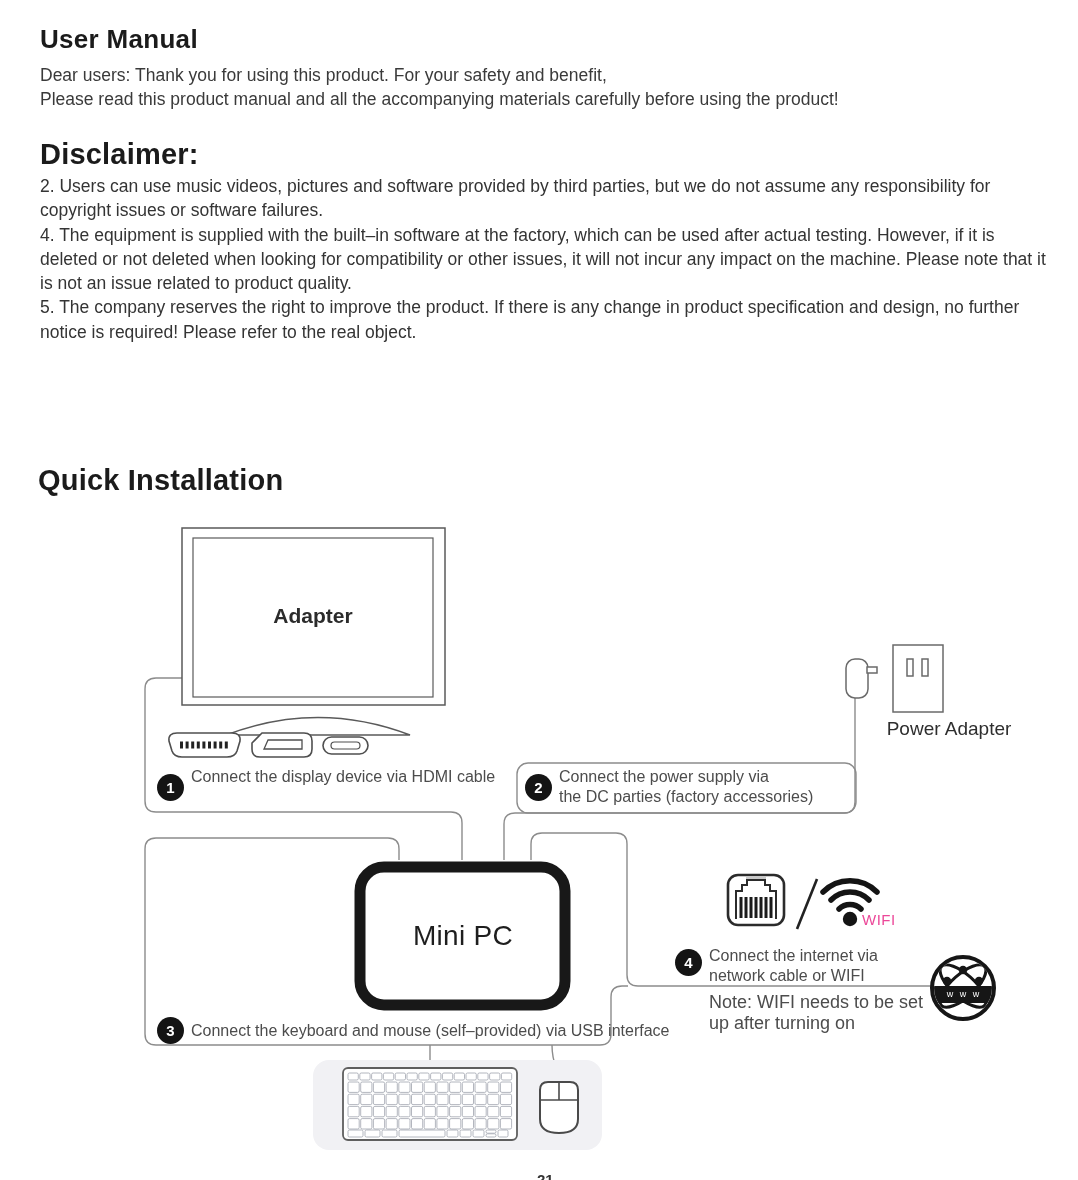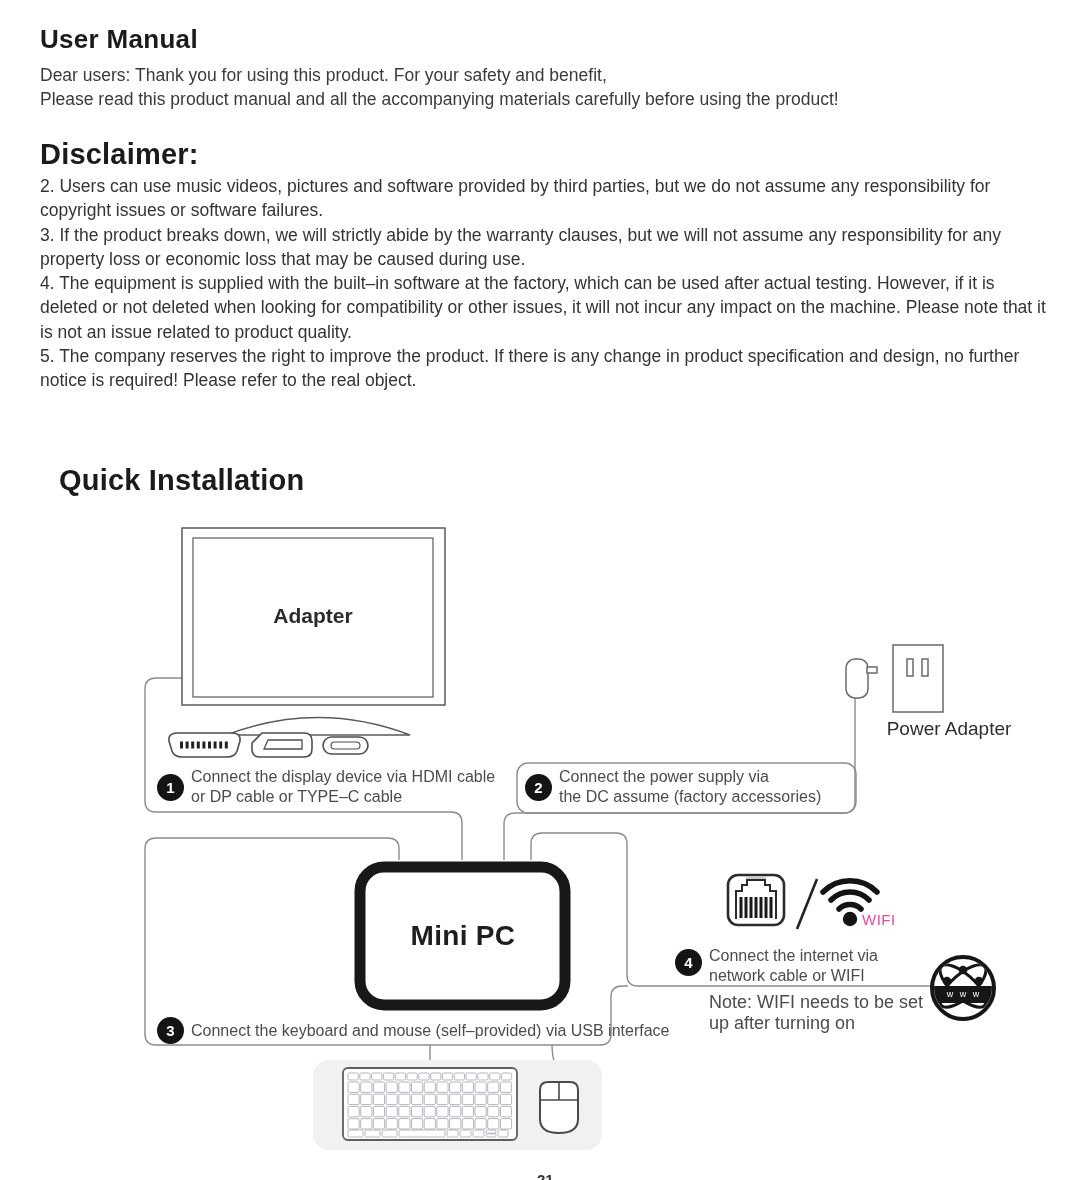--- a/index.html
+++ b/index.html
@@ -3,28 +3,28 @@
 <meta charset="utf-8">
 <style>
   html,body{margin:0;padding:0;background:#fff;}
   .page{position:relative;width:1078px;height:1180px;background:#fff;overflow:hidden;
         font-family:"Liberation Sans","DejaVu Sans",sans-serif;color:#333;}
   .h1{position:absolute;left:40px;top:24px;font-size:26px;font-weight:bold;color:#1b1b1b;letter-spacing:.3px;}
   .intro{position:absolute;left:40px;top:63px;width:1012px;font-size:17.5px;line-height:24px;color:#3a3a3a;}
   .intro p{margin:0;}
   .h2{position:absolute;left:40px;font-size:29px;font-weight:bold;color:#1b1b1b;letter-spacing:.2px;}
   .h2.disclaimer{top:138px;}
-  .h2.quick{top:464px;left:38px;margin-left:21px;}
+  .h2.quick{top:464px;left:38px;}
   .list{position:absolute;left:40px;top:174px;width:1008px;font-size:17.5px;line-height:24.3px;color:#343434;}
   .list p{margin:0;}
   .diagram{position:absolute;left:0;top:520px;width:1078px;height:660px;}
   .diagram svg{position:absolute;left:0;top:0;}
   .dlabel{position:absolute;}
   .display-label{left:193px;top:84px;width:240px;text-align:center;font-size:21px;font-weight:bold;color:#2b2b2b;}
-  .minipc-label{left:357px;top:400px;width:212px;text-align:center;font-size:28px;font-weight:bold;color:#1e1e1e;letter-spacing:.3px;}
+  .minipc-label{left:357px;top:400px;width:212px;text-align:center;font-size:28px;font-weight:normal;color:#1e1e1e;letter-spacing:.3px;}
   .power-label{left:868px;top:198px;width:162px;text-align:center;font-size:19px;color:#2e2e2e;}
   .wifi-label{left:862px;top:391px;font-size:15px;color:#ec4899;letter-spacing:.5px;}
   .step-text{position:absolute;font-size:16px;line-height:20px;color:#4c4c4c;}
   .step1-text{left:191px;top:247px;}
   .step2-text{left:559px;top:247px;}
   .step3-text{left:191px;top:501px;}
   .step4-text{left:709px;top:426px;}
   .note{position:absolute;left:709px;top:472px;font-size:18px;line-height:21px;color:#4c4c4c;}
   .badge{position:absolute;width:27px;height:27px;border-radius:50%;background:#141414;color:#fff;
          font-size:15px;font-weight:bold;display:flex;align-items:center;justify-content:center;}
@@ -46,21 +46,20 @@
 
   <div class="intro" data-name="intro-paragraph">
     <p data-name="intro-line-1">Dear users: Thank you for using this product. For your safety and benefit,</p>
     <p data-name="intro-line-2">Please read this product manual and all the accompanying materials carefully before using the product!</p>
   </div>
 
   <div class="h2 disclaimer" data-name="disclaimer-title">Disclaimer:</div>
 
   <div class="list" data-name="disclaimer-list">
     <p data-name="disclaimer-item">2. Users can use music videos, pictures and software provided by third parties, but we do not assume any responsibility for copyright issues or software failures.</p>
-    <p data-name="disclaimer-item">3. If the product breaks down, we will strictly abide by the warranty clauses, but we will not assume any responsibility for any property loss or economic loss that may be caused during use.</p>
     <p data-name="disclaimer-item">4. The equipment is supplied with the built–in software at the factory, which can be used after actual testing. However, if it is deleted or not deleted when looking for compatibility or other issues, it will not incur any impact on the machine. Please note that it is not an issue related to product quality.</p>
     <p data-name="disclaimer-item">5. The company reserves the right to improve the product. If there is any change in product specification and design, no further notice is required! Please refer to the real object.</p>
   </div>
 
   <div class="h2 quick" data-name="quick-installation-title">Quick Installation</div>
 
   <div class="diagram" data-name="installation-diagram">
 
     <svg viewBox="0 0 1078 660" width="1078" height="660" data-name="diagram-artwork">
       <defs>
@@ -231,27 +230,26 @@
 
     <div class="dlabel display-label" data-name="display-label">Adapter</div>
     <div class="dlabel minipc-label" data-name="minipc-label">Mini PC</div>
     <div class="dlabel power-label" data-name="power-adapter-label">Power Adapter</div>
     <div class="dlabel wifi-label" data-name="wifi-label">WIFI</div>
     <div class="www" data-name="www-label">w w w</div>
 
     <span class="badge badge1" data-name="step-1-badge">1</span>
     <div class="step-text step1-text" data-name="step-1-text">
       <div>Connect the display device via HDMI cable</div>
-      <div>or DP cable or TYPE–C cable</div>
     </div>
 
     <span class="badge badge2" data-name="step-2-badge">2</span>
     <div class="step-text step2-text" data-name="step-2-text">
       <div>Connect the power supply via</div>
-      <div>the DC assume (factory accessories)</div>
+      <div>the DC parties (factory accessories)</div>
     </div>
 
     <span class="badge badge3" data-name="step-3-badge">3</span>
     <div class="step-text step3-text" data-name="step-3-text">
       <div>Connect the keyboard and mouse (self–provided) via USB interface</div>
     </div>
 
     <span class="badge badge4" data-name="step-4-badge">4</span>
     <div class="step-text step4-text" data-name="step-4-text">
       <div>Connect the internet via</div>

